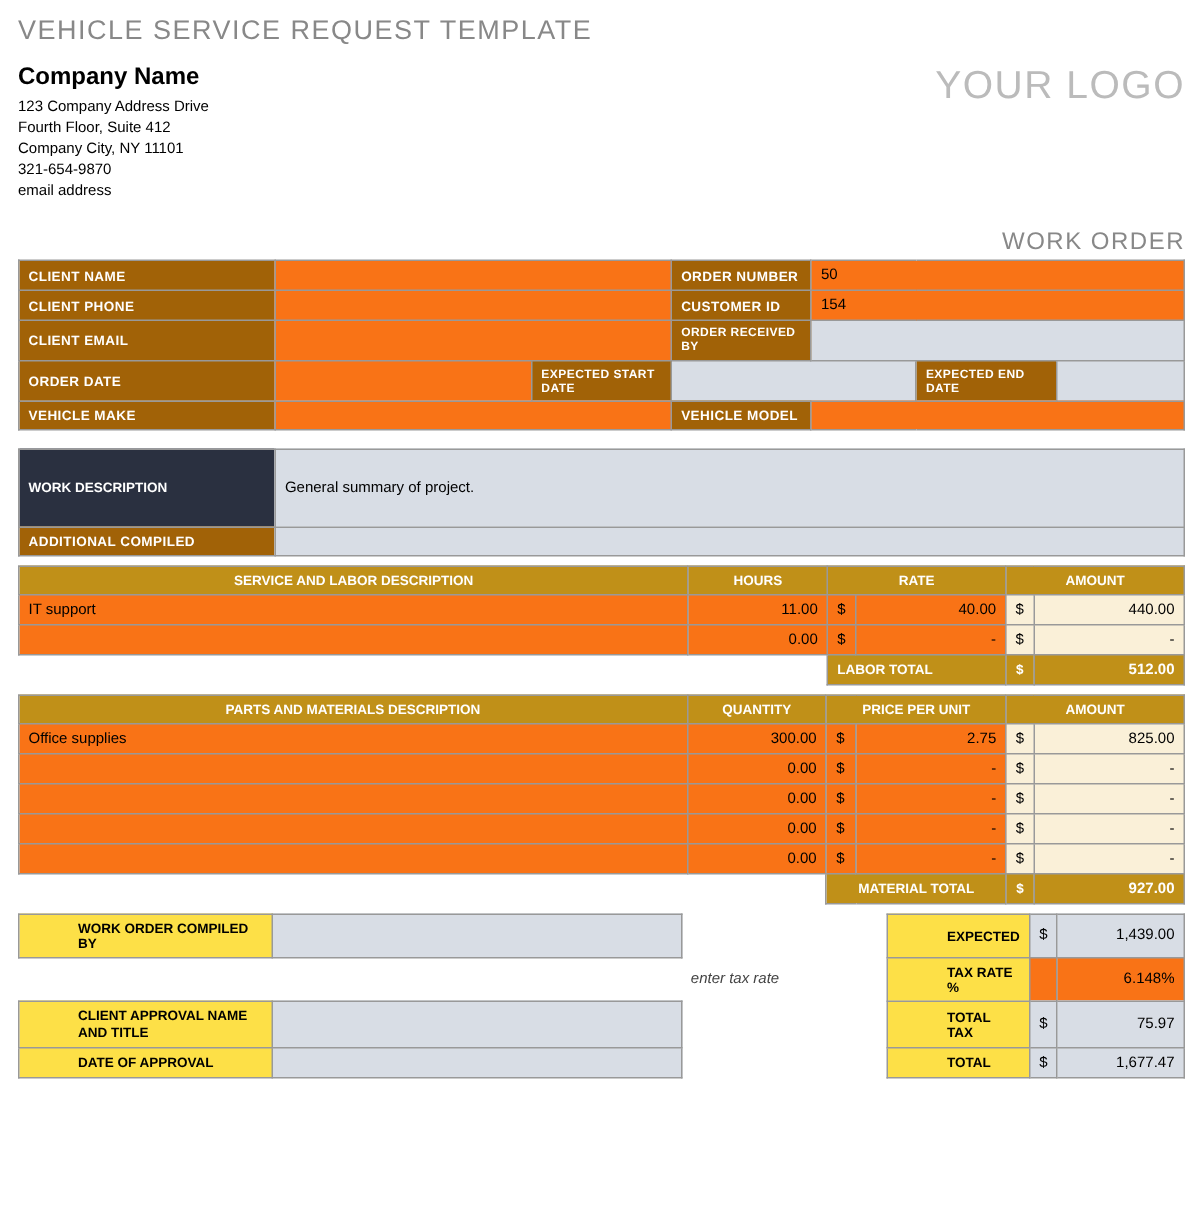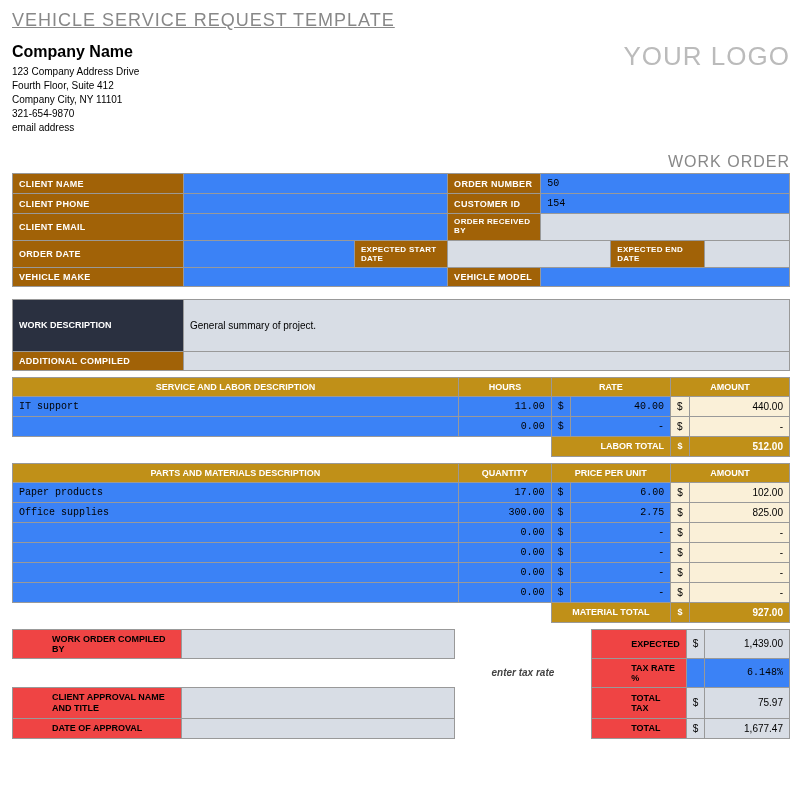--- a/index.html
+++ b/index.html
@@ -1,39 +1,39 @@
 <!DOCTYPE html>
 <html><head>
 <meta charset="utf-8">
 <style>
 * { box-sizing: border-box; margin: 0; padding: 0; }
 body { font-family: Arial, sans-serif; font-size: 10px; background: #fff; width: 802px; }
 .container { padding: 10px 12px; }
-.title { font-family: 'Arial Narrow', Arial, sans-serif; font-size: 18px; color: #888; letter-spacing: 1px; margin-bottom: 10px; text-decoration: underline; }
+.title { font-family: 'Arial Narrow', Arial, sans-serif; font-size: 18px; color: #888; letter-spacing: 1px; margin-bottom: 10px; }
 .header-row { display: flex; justify-content: space-between; align-items: flex-start; }
 .company-block { font-size: 10px; line-height: 1.4; }
 .company-name { font-weight: bold; font-size: 16px; margin-bottom: 2px; }
 .logo { font-family: 'Arial Narrow', Arial, sans-serif; font-size: 26px; color: #bbb; letter-spacing: 1px; }
 .work-order-label { text-align: right; font-family: 'Arial Narrow', Arial, sans-serif; font-size: 16px; color: #888; letter-spacing: 1px; margin-top: 18px; margin-bottom: 2px; }
 
 table { border-collapse: collapse; width: 100%; }
 td { border: 1px solid #999; padding: 4px 6px; font-size: 10px; vertical-align: middle; height: 18px; }
 
 .dark { background: #a16207; color: #fff; font-weight: bold; font-size: 9px; letter-spacing: 0.3px; }
 .dark-tall { background: #2a3040; color: #fff; font-weight: bold; font-size: 9px; height: 52px; }
 .light { background: #d8dde5; }
-.white { background: #3b82f6; font-family: Liberation Mono, monospace; }
+.white { background: #f97316; }
 .gold { background: #c09018; color: #fff; font-weight: bold; text-align: center; font-size: 9px; }
 .gold-right { background: #c09018; color: #fff; font-weight: bold; text-align: right; font-size: 10px; }
 .cream { background: #faf0d8; }
 .num { text-align: right; }
 .curr { text-align: left; }
 .spacer { height: 6px; }
-.gray-hdr { background: #ef4444; font-weight: bold; font-size: 9px; padding-left: 39px; }
-.italic-right { text-align: center; font-style: italic; color: #444; border: none; font-weight: bold; }
+.gray-hdr { background: #fde047; font-weight: bold; font-size: 9px; padding-left: 39px; }
+.italic-right { text-align: left; font-style: italic; color: #444; border: none; }
 .no-border { border: none; }
 </style>
 </head>
 <body>
 
 <div class="container">
   <div class="title">VEHICLE SERVICE REQUEST TEMPLATE</div>
   <div class="header-row">
     <div class="company-block">
       <div class="company-name">Company Name</div>
@@ -148,21 +148,21 @@
           <td class="white num">0.00</td>
           <td class="white curr">$</td>
           <td class="white num">-</td>
           <td class="cream curr">$</td>
           <td class="cream num">-</td>
         </tr>
       </tbody>
     <tbody>
         <tr>
       <td class="no-border" colspan="2"></td>
-      <td class="gold" colspan="2" style="text-align:right">LABOR TOTAL</td>
+      <td class="gold" colspan="2" style="text-align:left">LABOR TOTAL</td>
       <td class="gold">$</td>
       <td class="gold-right">512.00</td>
     </tr>
   </tbody>
     </table>
 
   <div class="spacer"></div>
 
   <table>
     <colgroup>
@@ -175,28 +175,20 @@
       </colgroup>
     <tbody>
         <tr>
       <td class="gold">PARTS AND MATERIALS DESCRIPTION</td>
       <td class="gold">QUANTITY</td>
       <td class="gold" colspan="2">PRICE PER UNIT</td>
       <td class="gold" colspan="2">AMOUNT</td>
     </tr>
     </tbody>
       <tbody id="parts-rows">
-        <tr>
-          <td class="white">Paper products</td>
-          <td class="white num">17.00</td>
-          <td class="white curr">$</td>
-          <td class="white num">6.00</td>
-          <td class="cream curr">$</td>
-          <td class="cream num">102.00</td>
-        </tr>
         <tr>
           <td class="white">Office supplies</td>
           <td class="white num">300.00</td>
           <td class="white curr">$</td>
           <td class="white num">2.75</td>
           <td class="cream curr">$</td>
           <td class="cream num">825.00</td>
         </tr>
         <tr>
           <td class="white"></td>

